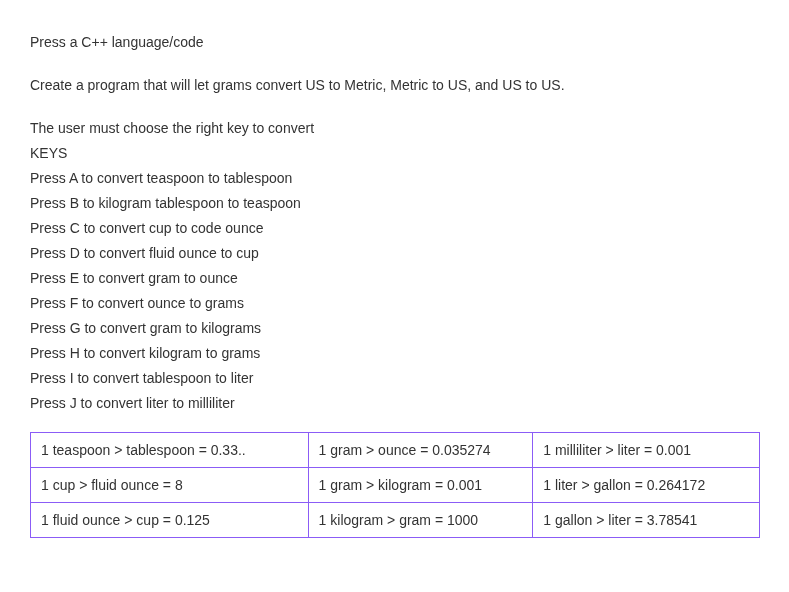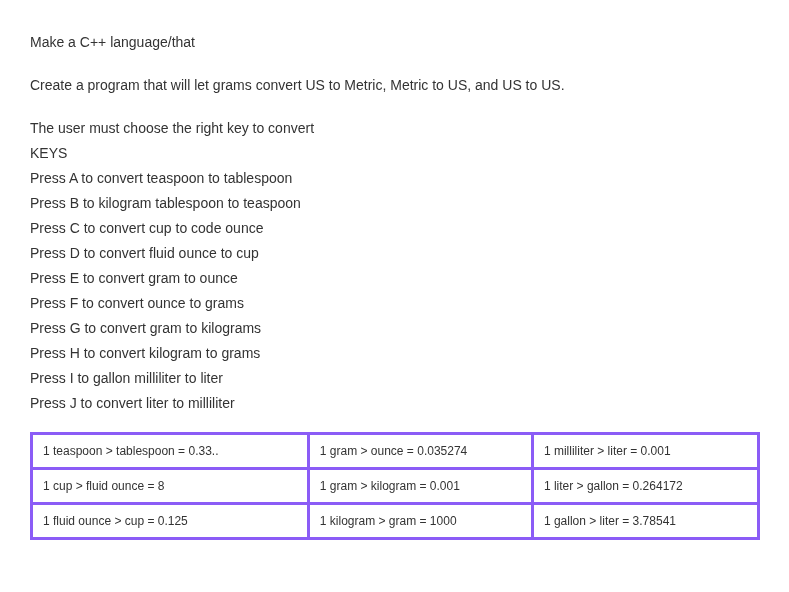--- a/index.html
+++ b/index.html
@@ -21,48 +21,48 @@
     }
     .gap {
       height: 18px;
     }
     table {
       border-collapse: collapse;
       margin-top: 18px;
       width: 730px;
     }
     td {
-      border: 3px solid #8b5cf6;
+      border: 1px solid #8b5cf6;
       padding: 9px 10px;
-      font-size: 12px;
+      font-size: 14px;
       color: #333;
       vertical-align: middle;
     }
     td.col1 { width: 278px; }
     td.col2 { width: 225px; border-radius: 17px; }
     td.col3 { width: 227px; }
   </style>
 </head>
 <body>
 
-<div class="line">Make a C++ language/that</div>
+<div class="line">Press a C++ language/code</div>
 <div class="gap"></div>
 <div class="line">Create a program that will let grams convert US to Metric, Metric to US, and US to US.</div>
 <div class="gap"></div>
 <div class="line">The user must choose the right key to convert</div>
 <div class="line">KEYS</div>
 <div class="line">Press A to convert teaspoon to tablespoon</div>
 <div class="line">Press B to kilogram tablespoon to teaspoon</div>
 <div class="line">Press C to convert cup to code ounce</div>
 <div class="line">Press D to convert fluid ounce to cup</div>
 <div class="line">Press E to convert gram to ounce</div>
 <div class="line">Press F to convert ounce to grams</div>
 <div class="line">Press G to convert gram to kilograms</div>
 <div class="line">Press H to convert kilogram to grams</div>
-<div class="line">Press I to gallon  milliliter to liter</div>
+<div class="line">Press I to convert  tablespoon to liter</div>
 <div class="line">Press J to convert liter to milliliter</div>
 
 <table>
   <tbody>
       <tr>
     <td class="col1">1 teaspoon &gt; tablespoon =  0.33..</td>
     <td class="col2">1 gram &gt; ounce = 0.035274</td>
     <td class="col3">1 milliliter &gt; liter = 0.001</td>
   </tr>
   <tr>

